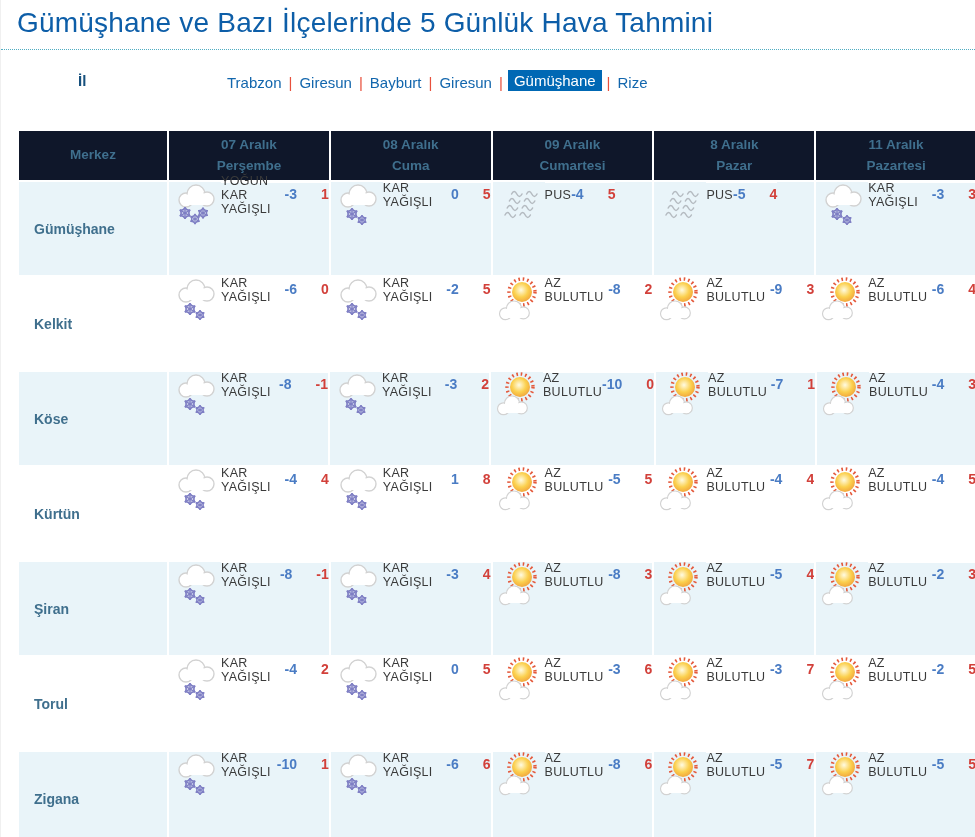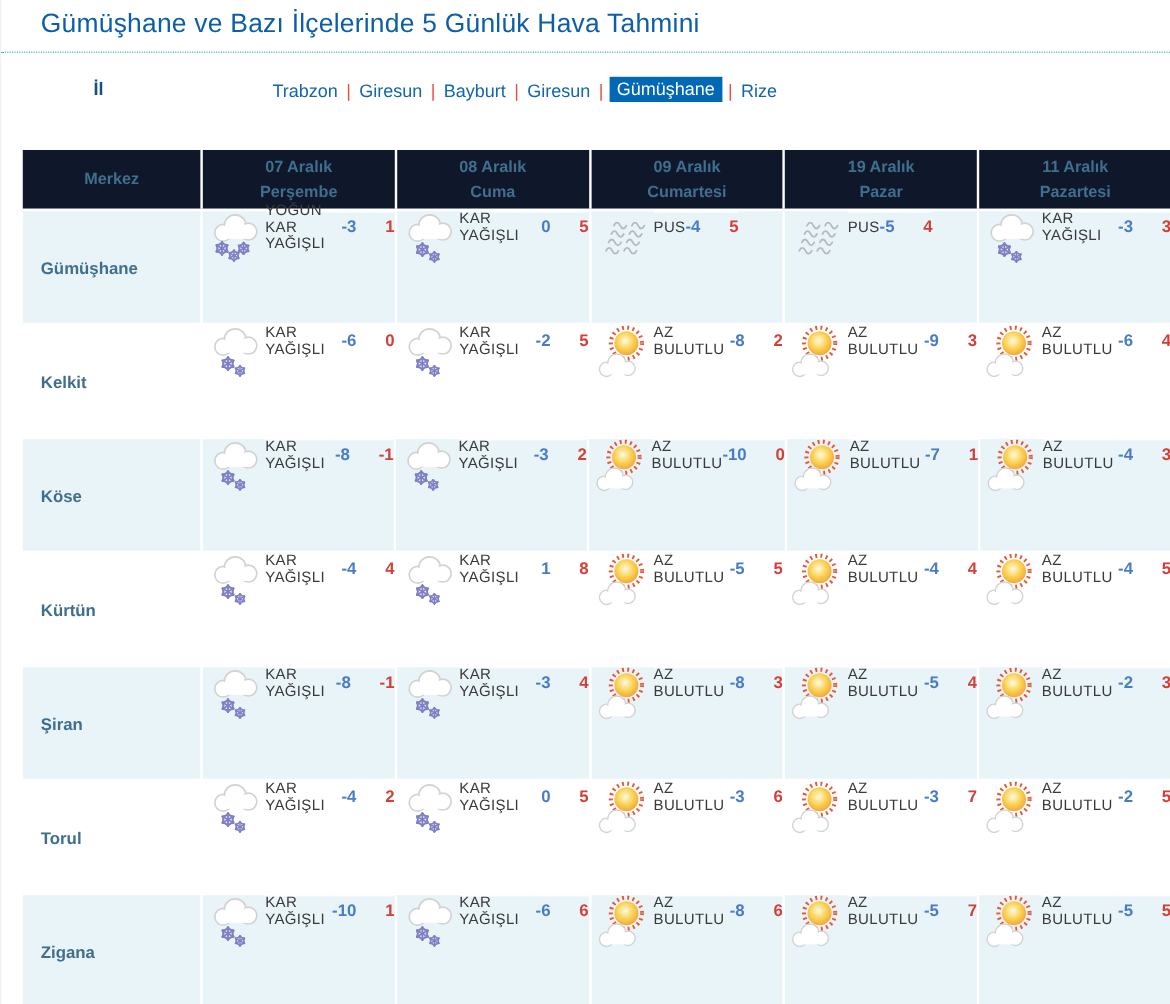--- a/index.html
+++ b/index.html
@@ -1,19 +1,19 @@
 <!DOCTYPE html>
 <html><head>
 <meta charset="utf-8">
 <style>
   html,body{margin:0;padding:0;background:#fff;}
   body{font-family:"Liberation Sans",sans-serif;width:975px;height:837px;overflow:hidden;}
   .page{width:975px;height:837px;box-sizing:border-box;border-left:1px solid #f0f0f0;}
 
-  .title{margin:0;padding:7px 0 10px 33px;font-size:22px;font-weight:400;color:#0d5ea8;
+  .title{margin:0;padding:7px 0 10px 16px;font-size:28px;font-weight:400;color:#0d5ea8;
          border-bottom:1px dotted #4fadc2;letter-spacing:.2px;}
 
   .nav{display:flex;align-items:center;padding:17px 0 0 33px;font-size:15px;height:26px;}
   .nav-label{font-weight:700;color:#16507d;width:142px;font-size:15px;margin-left:44px;}
   .nav-links{display:flex;align-items:flex-end;}
   .nav-link{color:#1266ad;text-decoration:none;margin:0 7px;cursor:pointer;}
   .nav-link.active{background:#0068b4;color:#fff;padding:2px 6px;margin:0 5px;}
   .sep{color:#e8503c;}
 
   .wtable{margin:38px 0 0 18px;width:957px;}
@@ -79,21 +79,21 @@
       </div>
       <div class="th">
         <span>08 Aralık</span>
         <span>Cuma</span>
       </div>
       <div class="th">
         <span>09 Aralık</span>
         <span>Cumartesi</span>
       </div>
       <div class="th">
-        <span>19 Aralık</span>
+        <span>8 Aralık</span>
         <span>Pazar</span>
       </div>
       <div class="th">
         <span>11 Aralık</span>
         <span>Pazartesi</span>
       </div>
     </div>
     <div id="tbody">
         <div class="trow stripe">
           <div class="tcell merkez-cell">Gümüşhane</div>

